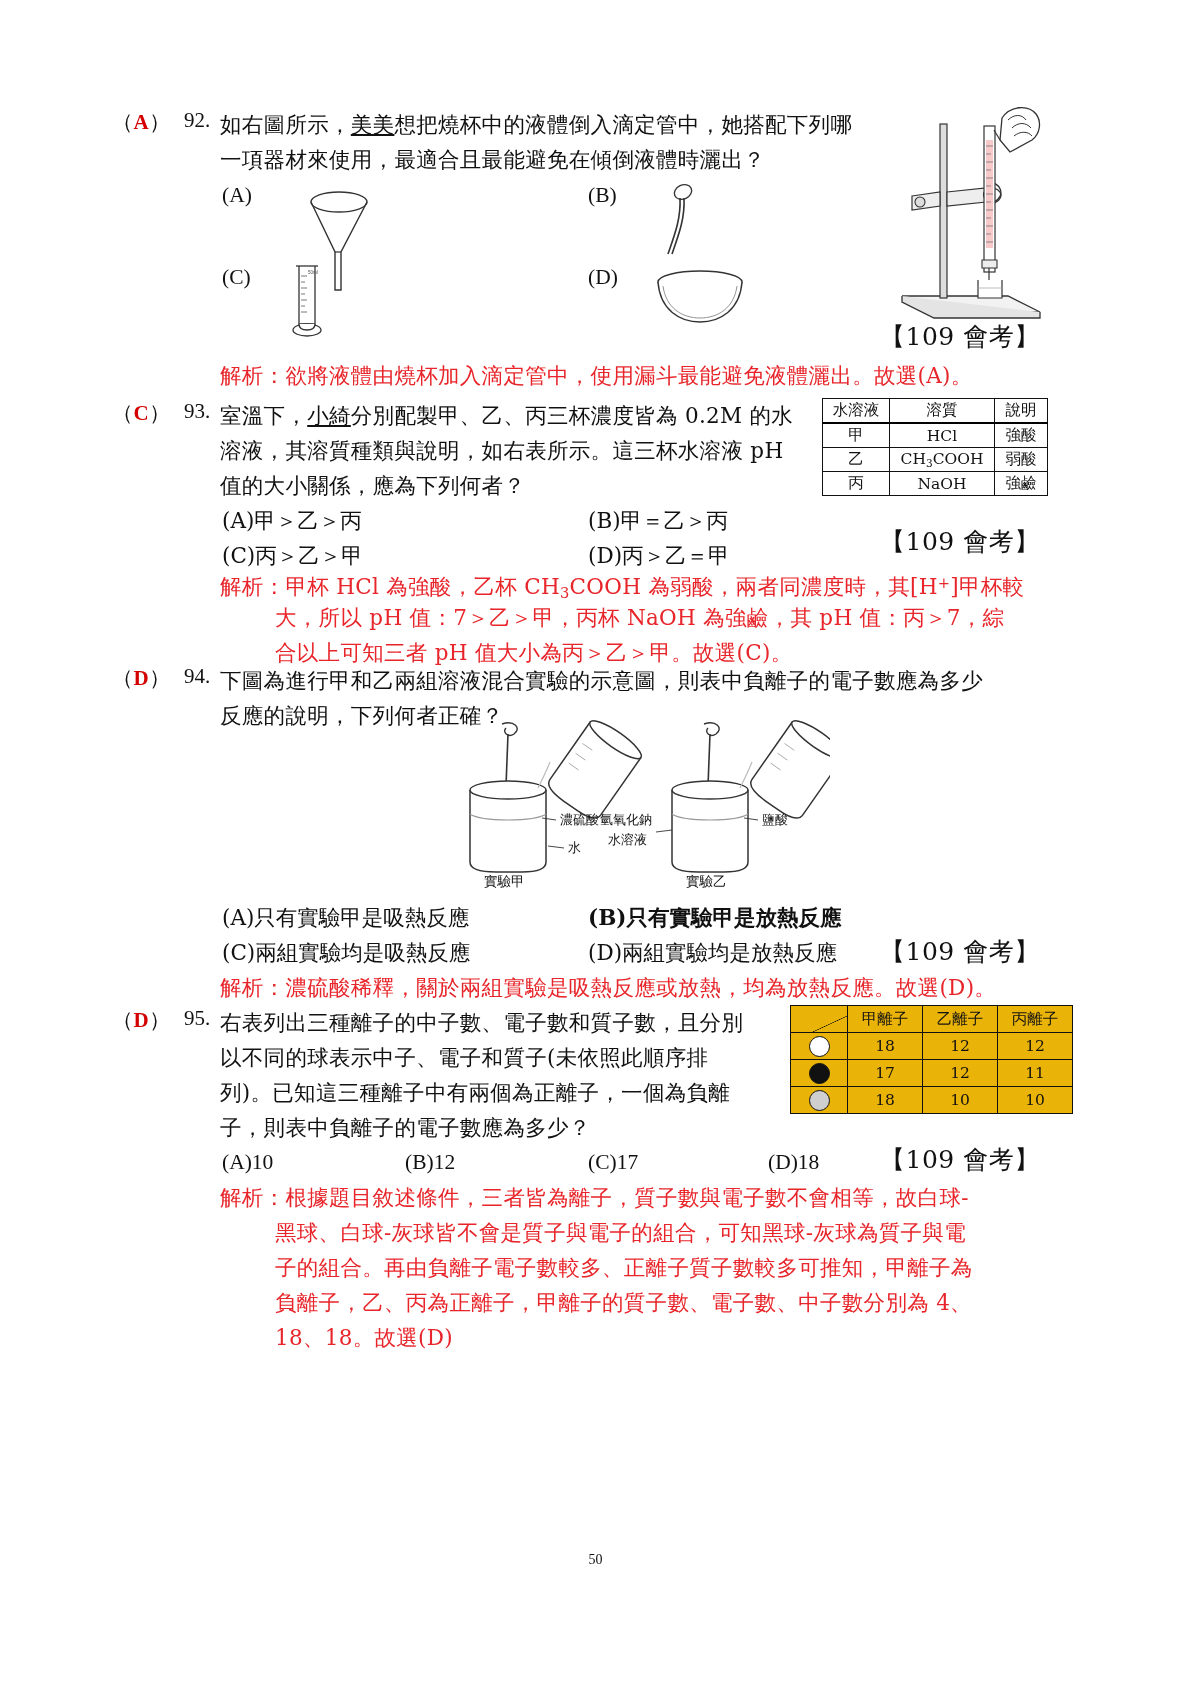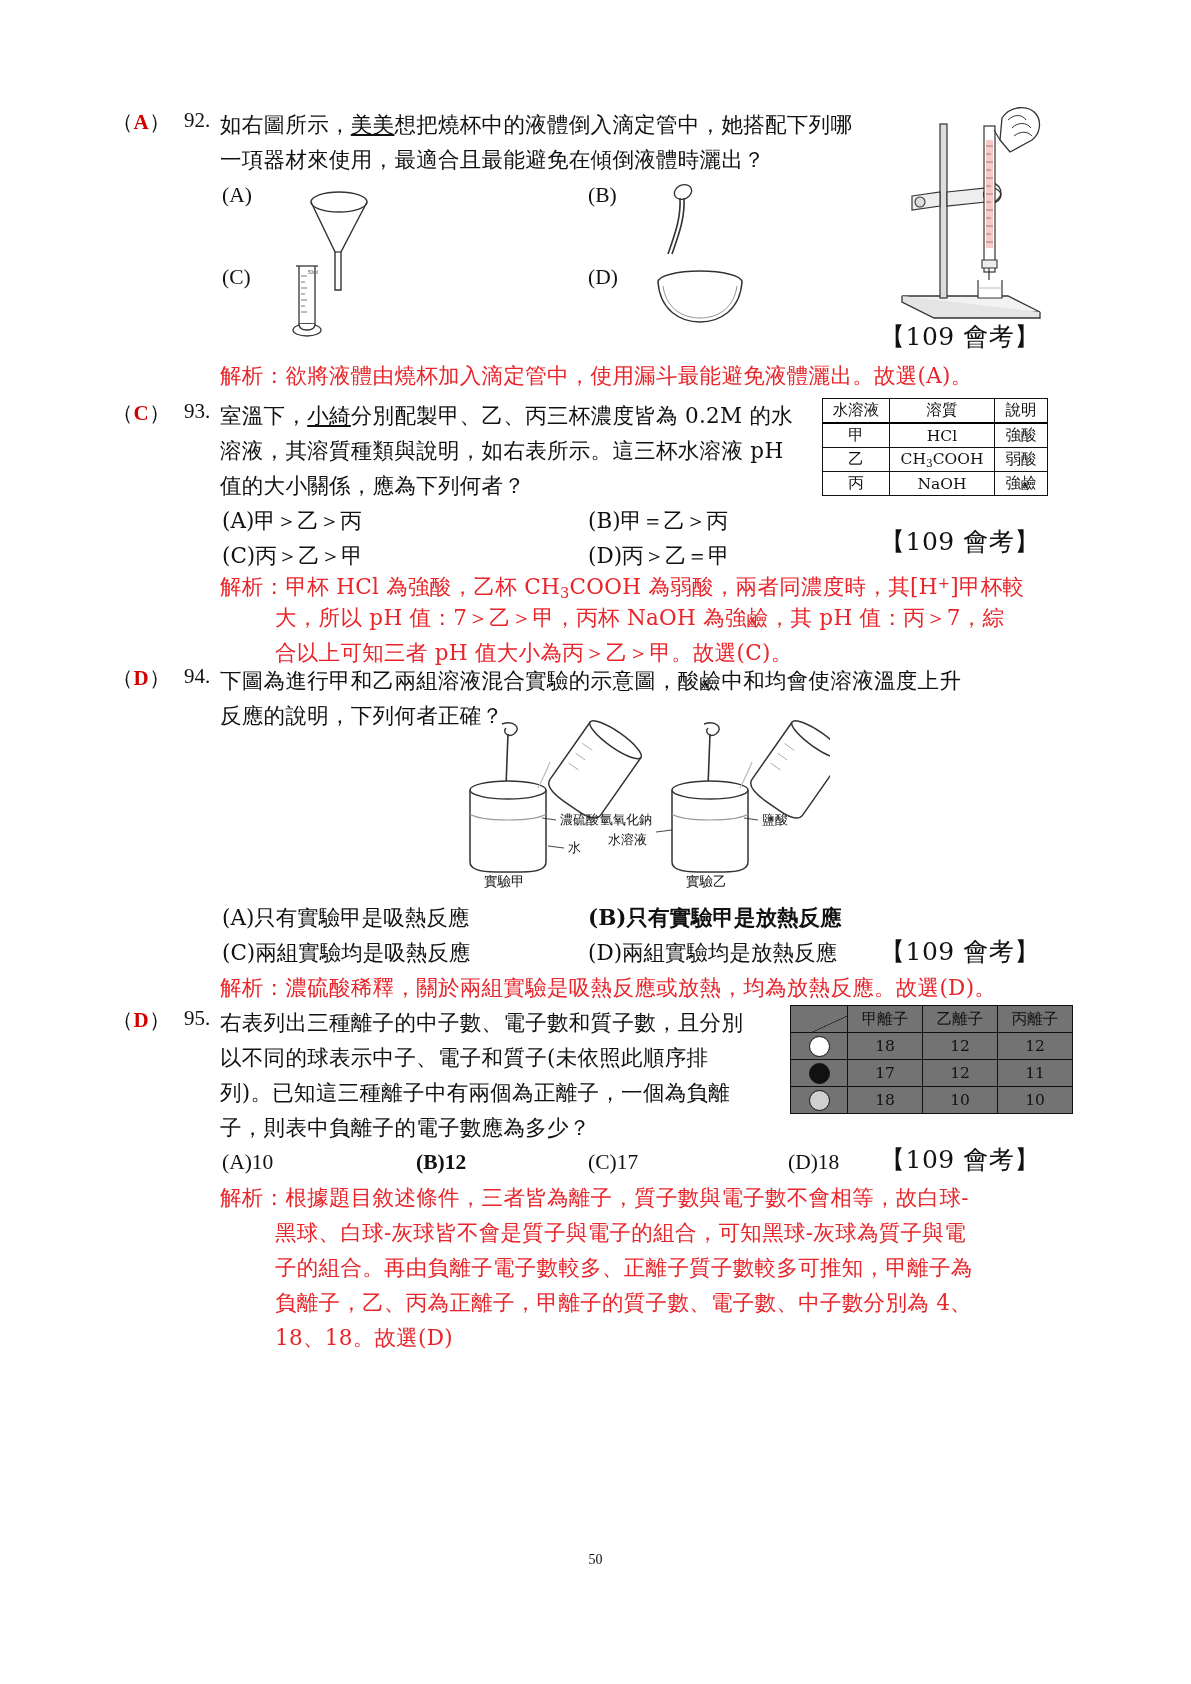--- a/index.html
+++ b/index.html
@@ -84,21 +84,21 @@
     padding: 1px 4px;
     white-space: nowrap;
   }
   table.mini thead td { border-bottom: 2px solid #000; }
 
   
   table.iontbl {
     position: absolute;
     border-collapse: collapse;
     font-size: 15.5px;
-    background: #737373;
+    background: #eab308;
   }
   table.iontbl td {
     border: 1px solid #111;
     text-align: center;
     padding: 2px 6px;
     white-space: nowrap;
     height: 22px;
   }
   .slashcell {
     position: relative;
@@ -303,21 +303,21 @@
       合以上可知三者 pH 值大小為丙＞乙＞甲。故選(C)。
     </div>
   </div>
 
   <div>
     <div class="marker" style="left:112px; top:664px;">
       （<span class="ans">D</span>）
     </div>
     <div class="qnum" style="left:184px; top:664px;">94.</div>
 
-    <div class="qtext cjk" style="left:220px; top:663px; width:810px;">下圖為進行甲和乙兩組溶液混合實驗的示意圖，酸鹼中和均會使溶液溫度上升</div>
+    <div class="qtext cjk" style="left:220px; top:663px; width:810px;">下圖為進行甲和乙兩組溶液混合實驗的示意圖，則表中負離子的電子數應為多少</div>
     <div class="qtext cjk" style="left:220px; top:698px; width:810px;">反應的說明，下列何者正確？</div>
 
     <svg class="fig" style="left:430px; top:718px;" width="220" height="170" viewBox="0 0 220 170">
 
       <path d="M72 6 C84 2 92 10 84 16 C78 20 72 14 76 10" fill="none" stroke="#333" stroke-width="1.4"></path>
       <path d="M78 16 L74 120" stroke="#333" stroke-width="1.6"></path>
 
       <path d="M40 72 L40 144 C40 150 46 154 66 154 L92 154 C110 154 116 150 116 144 L116 72" fill="#ffffff" stroke="#333" stroke-width="1.5"></path>
       <ellipse cx="78" cy="72" rx="38" ry="9" fill="#fff" stroke="#333" stroke-width="1.5"></ellipse>
       <path d="M40 96 C52 104 104 104 116 96" fill="none" stroke="#999" stroke-width="1.1"></path>
@@ -419,27 +419,27 @@
         <td>18</td>
         <td>10</td>
         <td>10</td>
       </tr>
     </tbody>
       </table>
 
     <div class="opt" style="left:222px; top:1145px;">
       <span>(A)</span><span>10</span>
     </div>
-    <div class="opt" style="left:416px; top:1145px;font-weight:bold;">
+    <div class="opt" style="left:405px; top:1145px;">
       <span>(B)</span><span>12</span>
     </div>
     <div class="opt" style="left:588px; top:1145px;">
       <span>(C)</span><span>17</span>
     </div>
-    <div class="opt" style="left:768px; top:1145px;margin-left:20px;">
+    <div class="opt" style="left:768px; top:1145px;">
       <span>(D)</span><span>18</span>
     </div>
 
     <div class="exam-tag cjk" style="left:880px; top:1143px;">【109 會考】</div>
 
     <div class="explain cjk" style="left:220px; top:1180px; width:815px;">解析：根據題目敘述條件，三者皆為離子，質子數與電子數不會相等，故白球-</div>
     <div class="explain cjk" style="left:275px; top:1215px; width:760px;">黑球、白球-灰球皆不會是質子與電子的組合，可知黑球-灰球為質子與電</div>
     <div class="explain cjk" style="left:275px; top:1250px; width:760px;">子的組合。再由負離子電子數較多、正離子質子數較多可推知，甲離子為</div>
     <div class="explain cjk" style="left:275px; top:1285px; width:760px;">負離子，乙、丙為正離子，甲離子的質子數、電子數、中子數分別為 4、</div>
     <div class="explain cjk" style="left:275px; top:1320px; width:760px;">18、18。故選(D)</div>

